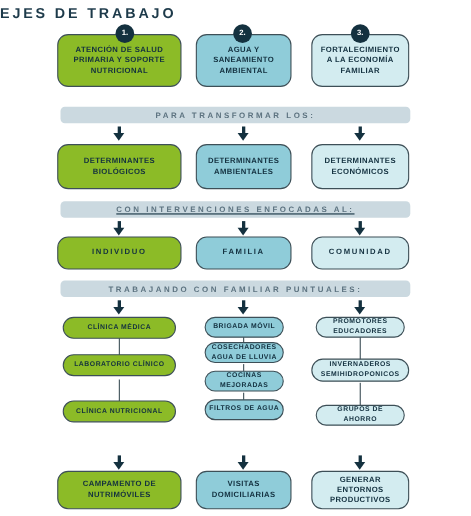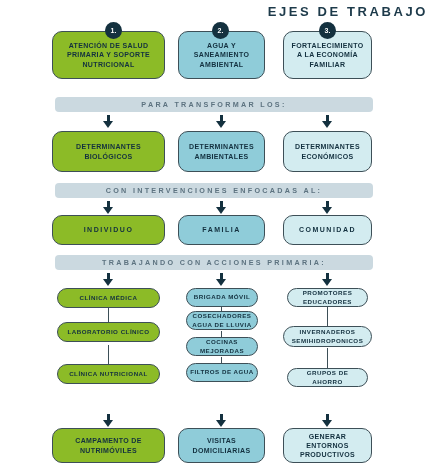--- a/index.html
+++ b/index.html
@@ -9,21 +9,21 @@
     font-family:"Liberation Sans",sans-serif;
     color:#13303f;
     overflow:hidden;
     position:relative;
   }
   #canvas{position:relative;width:428px;height:469px;}
 
   
   .title{
     position:absolute;left:0;top:4px;width:428px;
-    text-align:right;
+    text-align:left;
     font-size:13px;font-weight:bold;
     letter-spacing:2.6px;
     color:#1d3a4a;
   }
 
   
   .banner{
     position:absolute;left:55px;width:318px;height:15px;
     background:#cbd9e0;
     border-radius:4px;
@@ -144,21 +144,21 @@
   <div class="box green" style="left:52px;top:131px;width:113px;height:41px;">
     <div class="lbl">DETERMINANTES BIOLÓGICOS</div>
   </div>
   <div class="box blue" style="left:178px;top:131px;width:87px;height:41px;">
     <div class="lbl">DETERMINANTES AMBIENTALES</div>
   </div>
   <div class="box pale" style="left:283px;top:131px;width:89px;height:41px;">
     <div class="lbl">DETERMINANTES ECONÓMICOS</div>
   </div>
 
-  <div class="banner" style="top:183px;">
+  <div class="banner" style="top:183px;text-decoration:underline;">
     <span>CON INTERVENCIONES ENFOCADAS AL:</span>
   </div>
 
   <div class="arrow" style="left:103px;top:201px;">
       <div class="stem"></div>
       <div class="head"></div>
     </div>
   <div class="arrow" style="left:216px;top:201px;">
       <div class="stem"></div>
       <div class="head"></div>
@@ -172,21 +172,21 @@
     <div class="lbl">INDIVIDUO</div>
   </div>
   <div class="box blue spaced" style="left:178px;top:215px;width:87px;height:30px;">
     <div class="lbl">FAMILIA</div>
   </div>
   <div class="box pale spaced" style="left:283px;top:215px;width:89px;height:30px;">
     <div class="lbl">COMUNIDAD</div>
   </div>
 
   <div class="banner" style="top:255px;">
-    <span>TRABAJANDO CON ACCIONES PRIMARIA:</span>
+    <span>TRABAJANDO CON FAMILIAR PUNTUALES:</span>
   </div>
 
   <div class="arrow" style="left:103px;top:273px;">
       <div class="stem"></div>
       <div class="head"></div>
     </div>
   <div class="arrow" style="left:216px;top:273px;">
       <div class="stem"></div>
       <div class="head"></div>
     </div>

